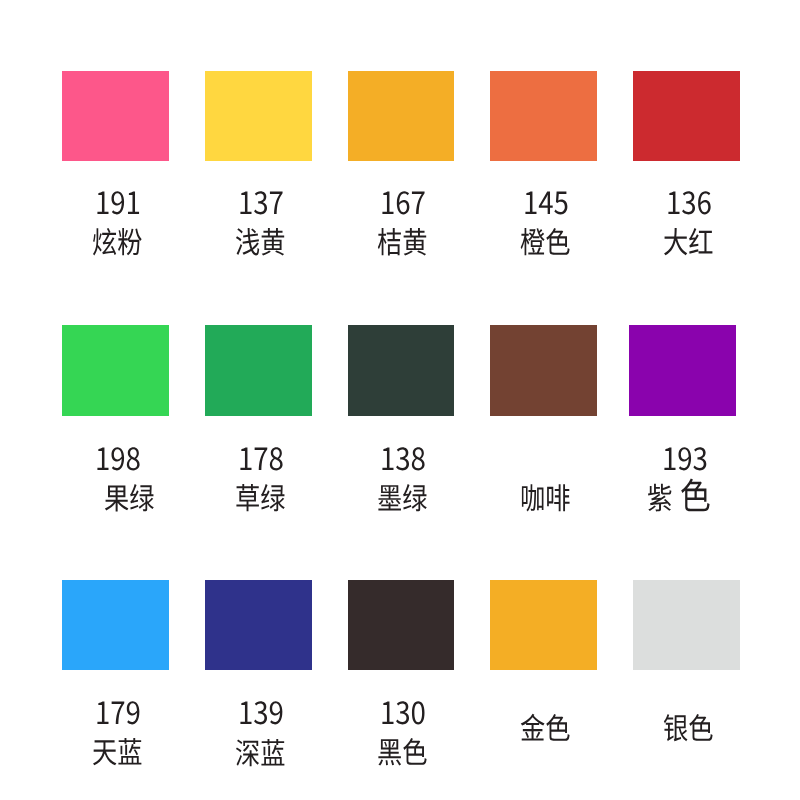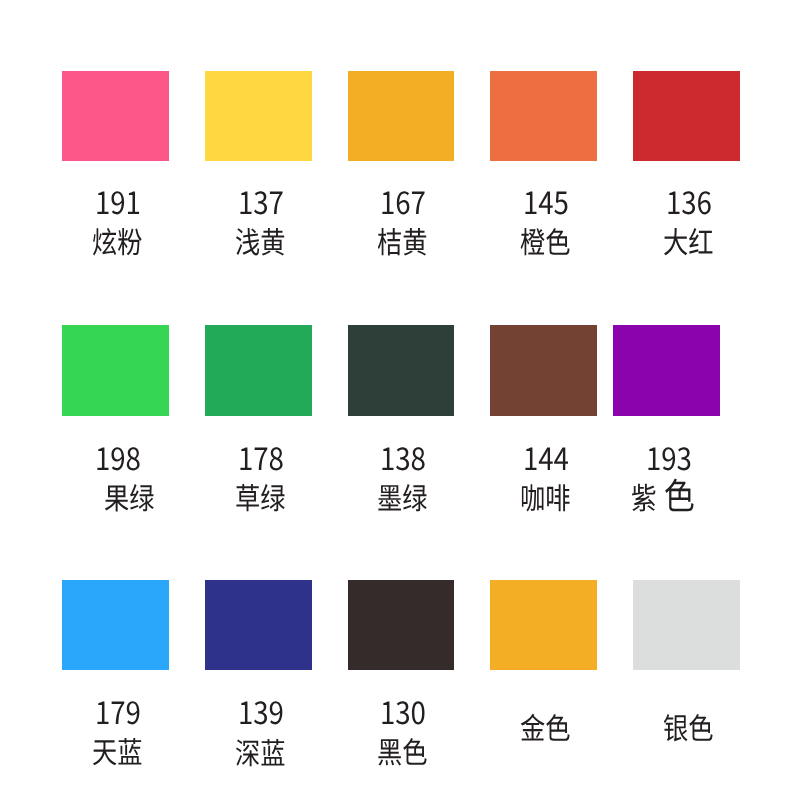--- a/index.html
+++ b/index.html
@@ -183,37 +183,29 @@
       <div class="label label-name" style="left: 29.605px; top: 141.7px; font-family: Liberation Mono, monospace;">
           <svg width="59" height="58" viewBox="0 -42 59 58">
             <path d="M188 305C165 253 122 209 68 187L120 147C181 176 225 230 249 288ZM341 286C356 255 370 213 374 186L441 202C436 228 421 269 405 299ZM288 710C311 678 334 634 344 606L394 626C384 654 360 695 336 726ZM541 286C564 255 588 213 598 186L662 209C650 236 627 276 602 306ZM651 730C637 698 611 649 590 618L635 601C657 630 683 671 708 711ZM230 747H461V590H230ZM534 747H770V590H534ZM743 283C788 246 841 192 866 157L925 188C899 223 846 273 801 309H942V366H534V429H858V483H534V539H843V797H161V539H461V483H147V429H461V366H59V309H798ZM460 217V153H170V96H460V13H55V-48H949V13H534V96H840V153H534V217Z" transform="translate(0.00,0) scale(0.02525,-0.02970)" fill="#231f20"></path>
             <path d="M418 347C465 308 518 253 542 216L594 257C570 294 515 348 468 384ZM42 53 58 -19C143 8 251 41 357 75L345 138C232 106 119 72 42 53ZM441 800V735H815L811 648H462V588H808L803 494H409V427H641V237C544 172 441 106 374 67L416 8C481 52 563 110 641 167V2C641 -9 638 -12 626 -12C614 -12 577 -13 535 -11C544 -31 554 -59 557 -78C615 -78 654 -76 679 -66C704 -54 711 -35 711 2V186C766 104 840 36 925 -1C936 18 956 43 972 56C894 84 823 137 770 202C828 242 896 296 949 345L890 382C852 341 792 287 739 246C728 262 719 279 711 296V427H959V494H875C881 590 886 711 888 799L835 803L826 800ZM60 423C74 430 97 435 209 451C169 387 132 337 115 317C85 281 63 255 43 251C51 232 62 197 66 182C86 194 119 203 347 249C346 265 347 293 348 313L167 280C241 371 313 481 372 590L309 628C291 591 271 553 250 517L135 506C192 592 248 702 289 807L215 839C178 720 111 591 90 558C69 524 52 501 34 496C43 476 56 438 60 423Z" transform="translate(25.25,0) scale(0.02525,-0.02970)" fill="#231f20"></path>
           </svg>
         <span class="label-text" style="font-size: 29.7px; top: 15.864px; width: 50.49px;">墨绿</span>
       </div>
     </div>
       <div class="swatch-cell" style="left: 490.35px; width: 106.7px; height: 200px;">
       <div class="color-swatch" title="咖啡" style="width: 106.7px; height: 90.3px; background: rgb(115, 66, 50);"></div>
-      <div class="label label-code" style="left: 32.7229px; top: 102.2px;">
-          <svg width="54" height="58" viewBox="0 -42 54 58">
-            <path d="M88 0H490V76H343V733H273C233 710 186 693 121 681V623H252V76H88Z" transform="translate(0.00,0) scale(0.02754,-0.03060)" fill="#231f20"></path>
-            <path d="M340 0H426V202H524V275H426V733H325L20 262V202H340ZM340 275H115L282 525C303 561 323 598 341 633H345C343 596 340 536 340 500Z" transform="translate(15.28,0) scale(0.02754,-0.03060)" fill="#231f20"></path>
-            <path d="M340 0H426V202H524V275H426V733H325L20 262V202H340ZM340 275H115L282 525C303 561 323 598 341 633H345C343 596 340 536 340 500Z" transform="translate(30.57,0) scale(0.02754,-0.03060)" fill="#231f20"></path>
-          </svg>
-        <span class="label-text" style="font-size: 30.6px; top: 15.072px; width: 45.8541px;">144</span>
-      </div>
       <div class="label label-name" style="left: 29.605px; top: 141.7px;">
           <svg width="59" height="58" viewBox="0 -42 59 58">
             <path d="M421 837 420 638H335V571H419C412 305 383 93 255 -36C272 -46 296 -67 307 -83C444 59 476 286 484 571H571C559 185 547 51 525 20C517 7 509 4 496 4C481 4 453 5 419 7C430 -12 436 -41 437 -61C471 -63 503 -63 526 -60C551 -57 568 -49 584 -24C614 18 625 160 637 602C638 612 638 638 638 638H485L487 837ZM677 723V-43H740V41H864V-35H929V723ZM740 108V655H864V108ZM76 767V73H136V172H299V767ZM136 704H238V234H136Z" transform="translate(0.00,0) scale(0.02525,-0.02970)" fill="#231f20"></path>
             <path d="M710 836V-77H783V175H963V245H783V391H943V459H783V603H952V672H783V836ZM533 835V672H377V603H533V459H383V391H533V237H354V168H533V-78H606V835ZM74 745V90H142V187H318V745ZM142 675H252V257H142Z" transform="translate(25.25,0) scale(0.02525,-0.02970)" fill="#231f20"></path>
           </svg>
         <span class="label-text" style="font-size: 29.7px; top: 15.864px; width: 50.49px;">咖啡</span>
       </div>
     </div>
-      <div class="swatch-cell" style="left: 613px; width: 106.7px; height: 200px;">
+      <div class="swatch-cell" style="left: 629px; width: 106.7px; height: 200px;">
       <div class="color-swatch" title="紫 色" style="width: 106.7px; height: 90.3px; background: rgb(138, 3, 173);"></div>
       <div class="label label-code" style="left: 32.7229px; top: 102.2px;">
           <svg width="54" height="58" viewBox="0 -42 54 58">
             <path d="M88 0H490V76H343V733H273C233 710 186 693 121 681V623H252V76H88Z" transform="translate(0.00,0) scale(0.02754,-0.03060)" fill="#231f20"></path>
             <path d="M235 -13C372 -13 501 101 501 398C501 631 395 746 254 746C140 746 44 651 44 508C44 357 124 278 246 278C307 278 370 313 415 367C408 140 326 63 232 63C184 63 140 84 108 119L58 62C99 19 155 -13 235 -13ZM414 444C365 374 310 346 261 346C174 346 130 410 130 508C130 609 184 675 255 675C348 675 404 595 414 444Z" transform="translate(15.28,0) scale(0.02754,-0.03060)" fill="#231f20"></path>
             <path d="M263 -13C394 -13 499 65 499 196C499 297 430 361 344 382V387C422 414 474 474 474 563C474 679 384 746 260 746C176 746 111 709 56 659L105 601C147 643 198 672 257 672C334 672 381 626 381 556C381 477 330 416 178 416V346C348 346 406 288 406 199C406 115 345 63 257 63C174 63 119 103 76 147L29 88C77 35 149 -13 263 -13Z" transform="translate(30.57,0) scale(0.02754,-0.03060)" fill="#231f20"></path>
           </svg>
         <span class="label-text" style="font-size: 30.6px; top: 15.072px; width: 45.8541px;">193</span>
       </div>
       <div class="label label-name" style="left: 17.8005px; top: 141.7px;">

